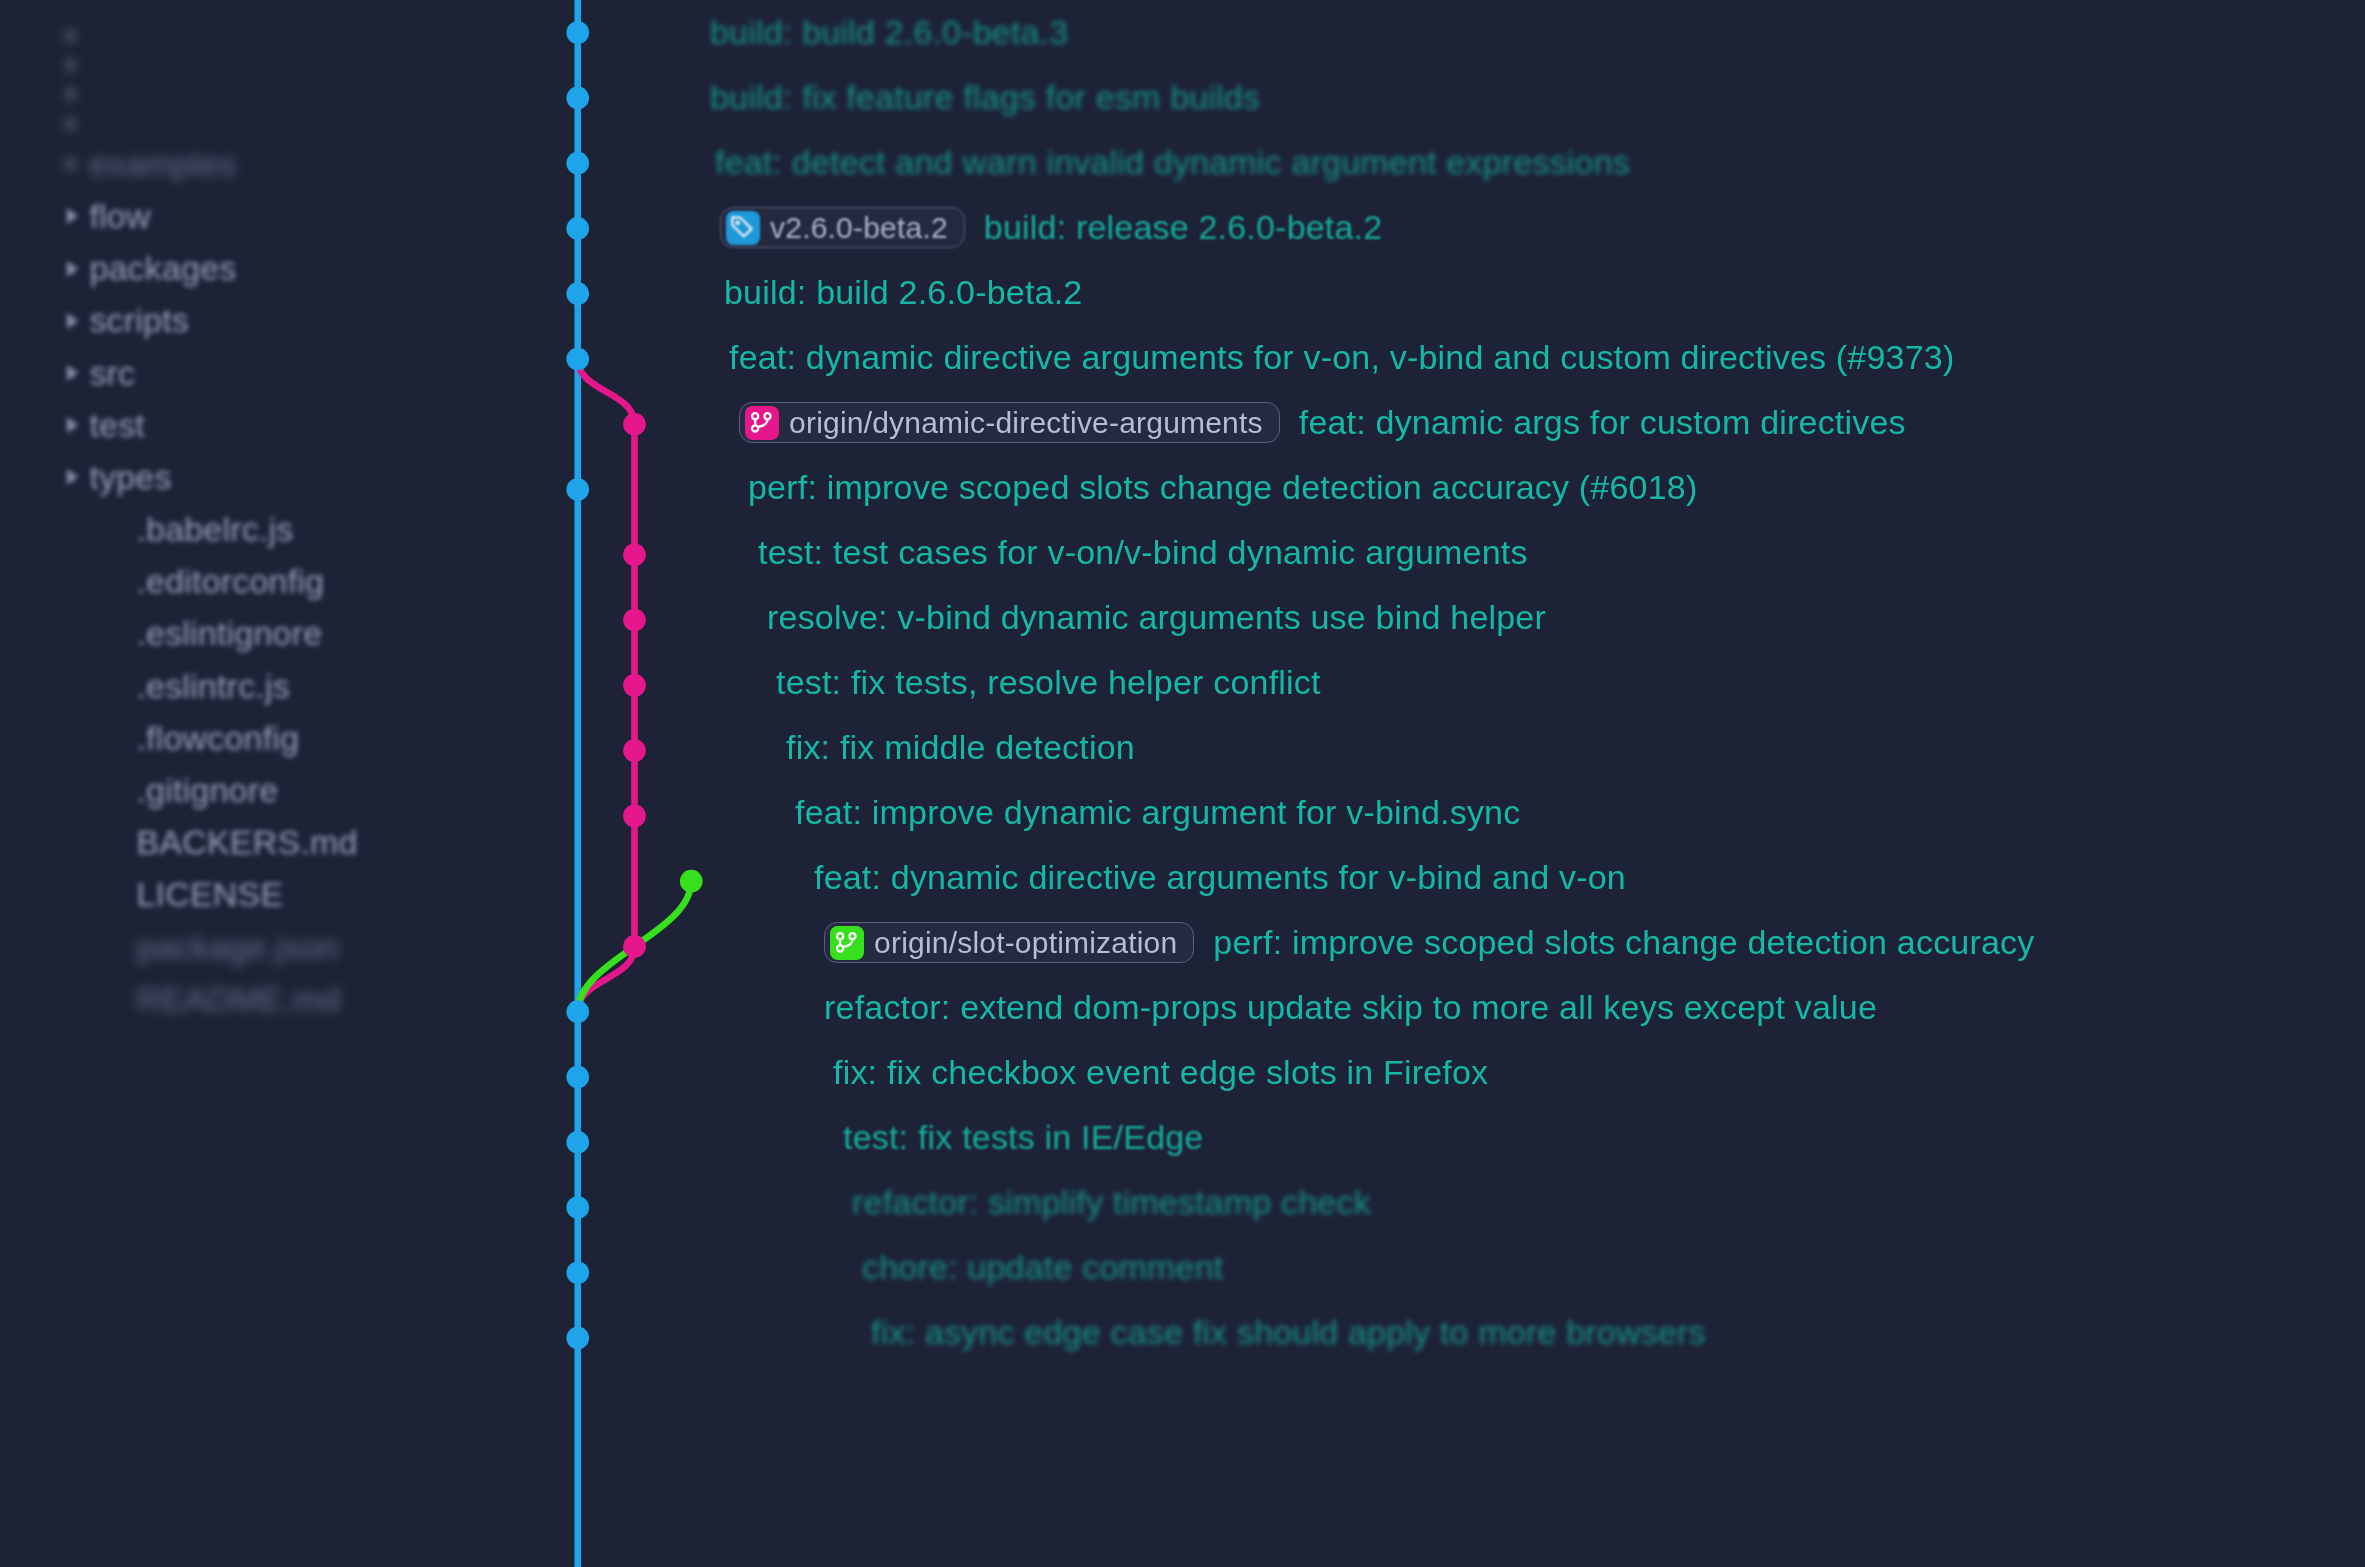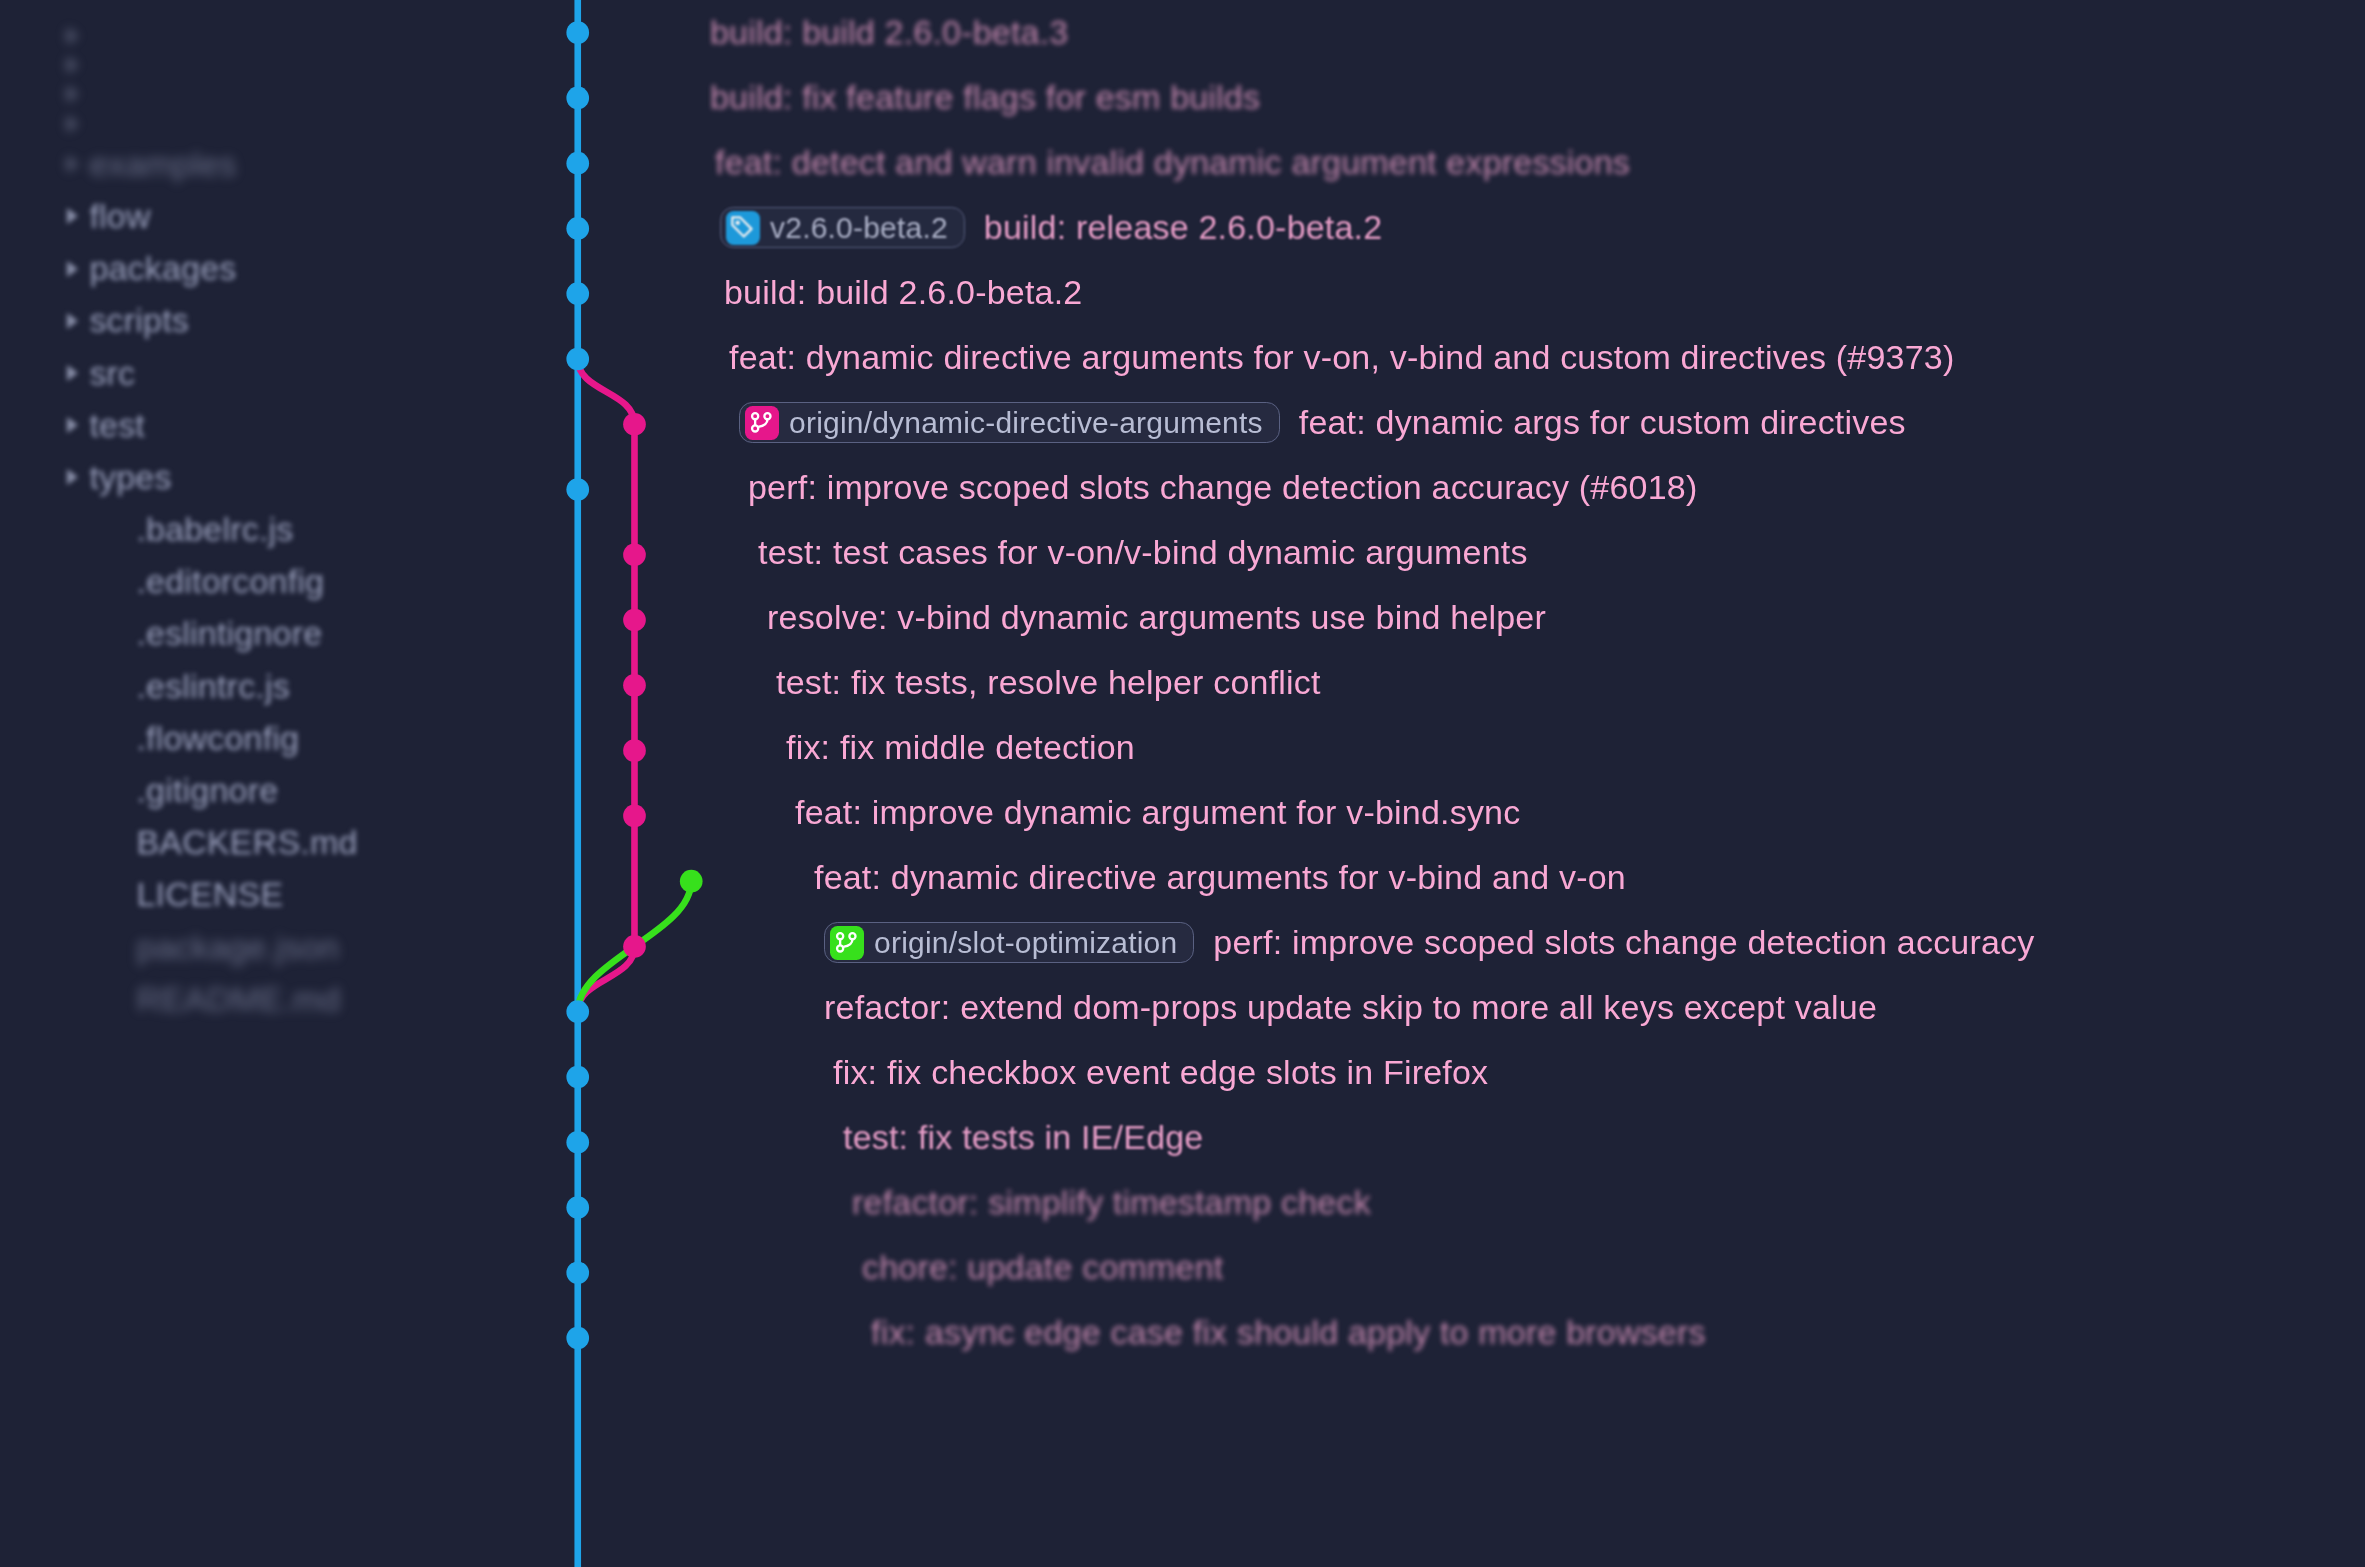--- a/index.html
+++ b/index.html
@@ -92,21 +92,21 @@
     width: 34px; height: 34px;
     border-radius: 7.6px;
     display: flex; align-items: center; justify-content: center;
   }
   .badge .icn svg { width: 24.6px; height: 24.6px; }
   .badge-blue .icn { background: #1ea4e9; }
   .badge-pink .icn { background: #e6178b; }
   .badge-green .icn { background: #37e01c; }
 
   
-  .trail-msg { color: #f9a8d4; }
+  .trail-msg { color: #14b8a6; }
 </style>
 </head>
 <body>
 
 <div class="app" style="transform: scale(1); margin-left: 48px;">
 
   <div class="sidebar" id="sidebar">
       <div class="tree-item" style="filter: blur(4.7px); opacity: 0.6;">
         <span class="chev"></span>
         <span class="lbl"></span>

